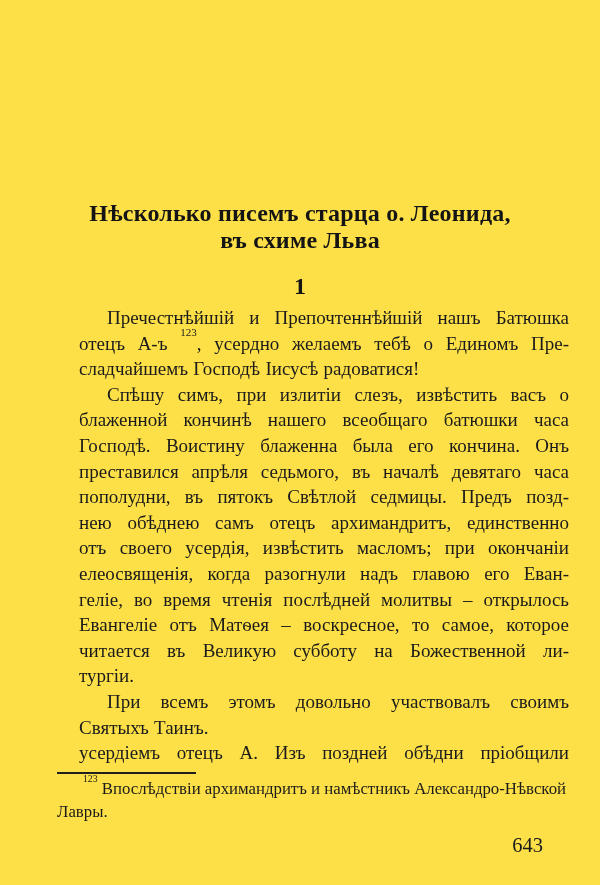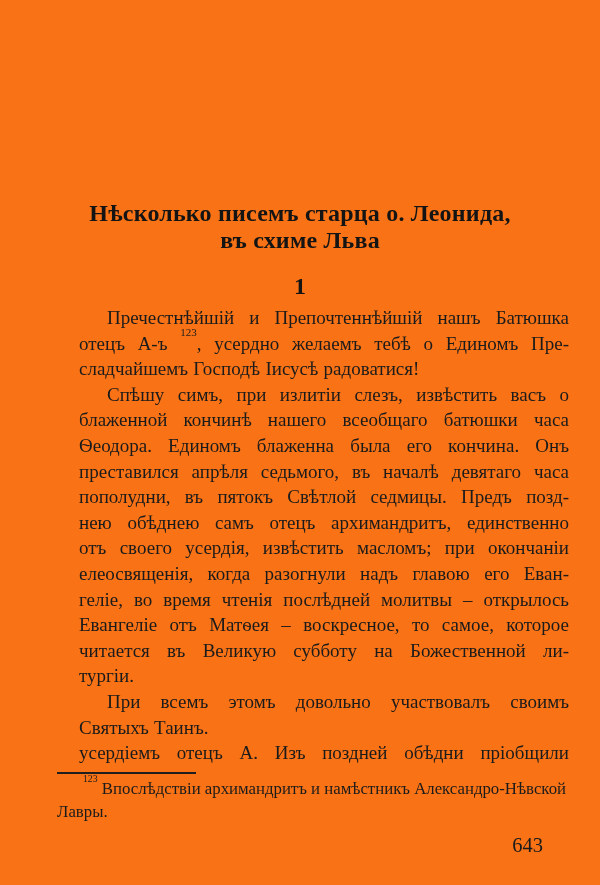--- a/index.html
+++ b/index.html
@@ -1,21 +1,21 @@
 <!DOCTYPE html>
 <html><head>
 <meta charset="utf-8">
 <style>
   * { margin: 0; padding: 0; box-sizing: border-box; }
   html, body { background: #ffffff; }
   .page {
     position: relative;
     width: 600px;
     height: 885px;
-    background: #f97316;
+    background: #fde047;
     color: #1b1b1b;
     font-family: "Liberation Serif", "DejaVu Serif", serif;
     overflow: hidden;
   }
   .heading {
     position: absolute;
     top: 200px;
     left: 0;
     right: 0;
     text-align: center;
@@ -104,21 +104,21 @@
   </div>
 
   <div class="section-number">1</div>
 
   <div class="body-text">
       <div class="line first"><span>Пречестнѣйшій и Препочтеннѣйшій нашъ Батюшка</span></div>
       <div class="line"><span>отецъ А-ъ </span><sup class="ref">123</sup><span>, усердно желаемъ тебѣ о Единомъ Пре-</span></div>
       <div class="line last"><span>сладчайшемъ Господѣ Іисусѣ радоватися!</span></div>
       <div class="line first"><span>Спѣшу симъ, при излитіи слезъ, извѣстить васъ о</span></div>
       <div class="line"><span>блаженной кончинѣ нашего всеобщаго батюшки часа</span></div>
-      <div class="line"><span>Ѳеодора. Единомъ блаженна была его кончина. Онъ</span></div>
+      <div class="line"><span>Господѣ. Воистину блаженна была его кончина. Онъ</span></div>
       <div class="line"><span>преставился апрѣля седьмого, въ началѣ девятаго часа</span></div>
       <div class="line"><span>пополудни, въ пятокъ Свѣтлой седмицы. Предъ позд-</span></div>
       <div class="line"><span>нею обѣднею самъ отецъ архимандритъ, единственно</span></div>
       <div class="line"><span>отъ своего усердія, извѣстить масломъ; при окончаніи</span></div>
       <div class="line"><span>елеосвященія, когда разогнули надъ главою его Еван-</span></div>
       <div class="line"><span>геліе, во время чтенія послѣдней молитвы – открылось</span></div>
       <div class="line"><span>Евангеліе отъ Матѳея – воскресное, то самое, которое</span></div>
       <div class="line"><span>читается въ Великую субботу на Божественной ли-</span></div>
       <div class="line last"><span>тургіи.</span></div>
       <div class="line first"><span>При всемъ этомъ довольно участвовалъ своимъ</span></div>

